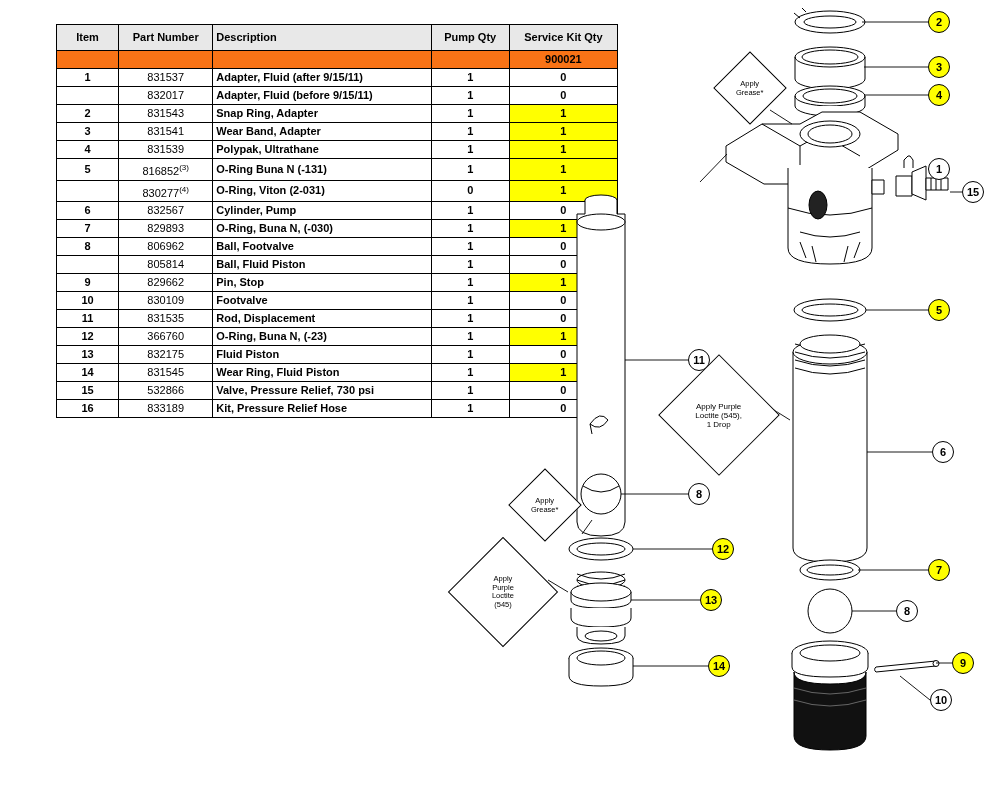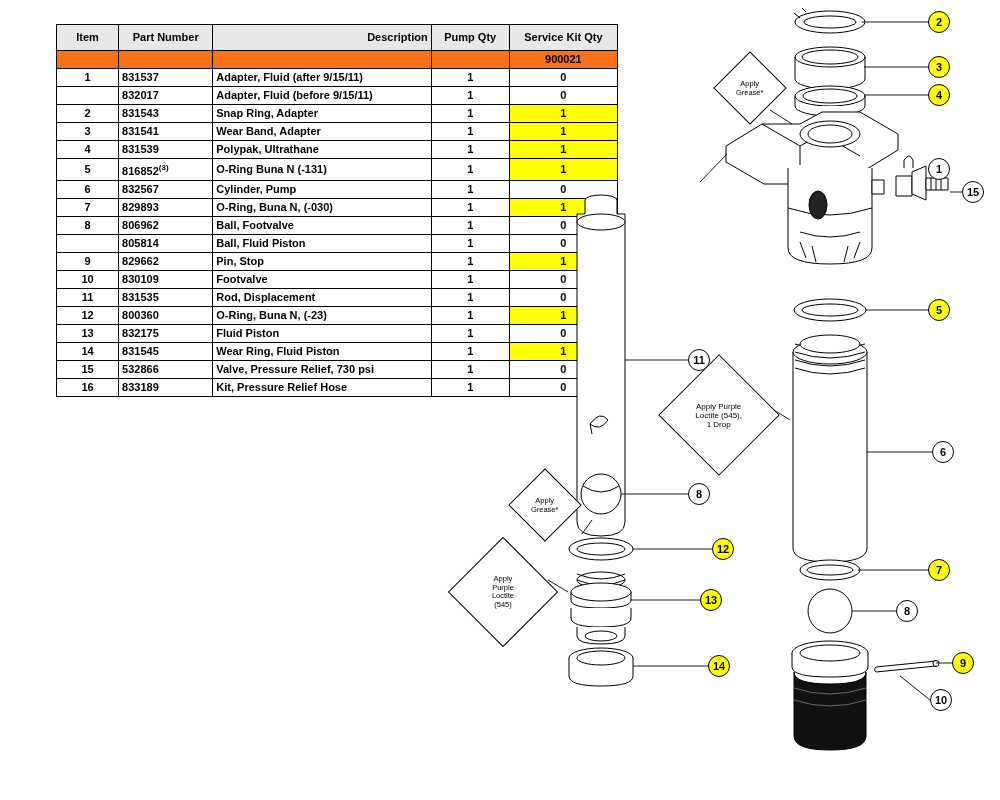--- a/index.html
+++ b/index.html
@@ -36,21 +36,21 @@
     line-height: 13px;
   }
   table.parts thead th {
     background: #e8e8e8;
     font-weight: bold;
     text-align: center;
     height: 26px;
     font-size: 11px;
   }
   .col-item   { width: 62px;  text-align: center; font-weight: bold; }
-  .col-part   { width: 94px;  font-weight: bold; }
+  .col-part   { width: 94px;  text-align: center; font-weight: normal; }
   .col-desc   { width: 218px; text-align: left; padding-left: 8px; font-weight: bold; }
   .col-pump   { width: 78px;  text-align: center; font-weight: bold; }
   .col-kit    { width: 108px; text-align: center; font-weight: bold; }
   .kit-head-row td { background: #f97316; font-weight: bold; text-align:center; }
   .hl { background: #ffff00; }
   sup { font-size: 8px; }
 
   
   .diagram { position: absolute; left: 0; top: 0; width: 1000px; height: 800px; pointer-events: none; }
   .diagram svg { display: block; }
@@ -95,21 +95,21 @@
 <body>
 
 <div id="page">
 
   <div class="parts-table-wrap">
     <table class="parts">
       <thead>
         <tr>
           <th class="col-item">Item</th>
           <th class="col-part">Part Number</th>
-          <th class="col-desc" style="text-align:right">Description</th>
+          <th class="col-desc" style="text-align:left">Description</th>
           <th class="col-pump">Pump Qty</th>
           <th class="col-kit">Service Kit Qty</th>
         </tr>
       </thead>
       <tbody id="parts-body">
         <tr class="kit-head-row">
           <td class="col-item"></td>
           <td class="col-part"></td>
           <td class="col-desc"></td>
           <td class="col-pump"></td>
@@ -151,20 +151,27 @@
             <td class="col-kit hl">1</td>
           </tr>
           <tr>
             <td class="col-item">5</td>
             <td class="col-part">816852<sup>(3)</sup></td>
             <td class="col-desc">O-Ring Buna N (-131)</td>
             <td class="col-pump">1</td>
             <td class="col-kit hl">1</td>
           </tr>
           <tr>
+            <td class="col-item"></td>
+            <td class="col-part">830277<sup>(4)</sup></td>
+            <td class="col-desc">O-Ring, Viton (2-031)</td>
+            <td class="col-pump">0</td>
+            <td class="col-kit hl">1</td>
+          </tr>
+          <tr>
             <td class="col-item">6</td>
             <td class="col-part">832567</td>
             <td class="col-desc">Cylinder, Pump</td>
             <td class="col-pump">1</td>
             <td class="col-kit">0</td>
           </tr>
           <tr>
             <td class="col-item">7</td>
             <td class="col-part">829893</td>
             <td class="col-desc">O-Ring, Buna N, (-030)</td>
@@ -201,21 +208,21 @@
           </tr>
           <tr>
             <td class="col-item">11</td>
             <td class="col-part">831535</td>
             <td class="col-desc">Rod, Displacement</td>
             <td class="col-pump">1</td>
             <td class="col-kit">0</td>
           </tr>
           <tr>
             <td class="col-item">12</td>
-            <td class="col-part">800360</td>
+            <td class="col-part">366760</td>
             <td class="col-desc">O-Ring, Buna N, (-23)</td>
             <td class="col-pump">1</td>
             <td class="col-kit hl">1</td>
           </tr>
           <tr>
             <td class="col-item">13</td>
             <td class="col-part">832175</td>
             <td class="col-desc">Fluid Piston</td>
             <td class="col-pump">1</td>
             <td class="col-kit">0</td>

